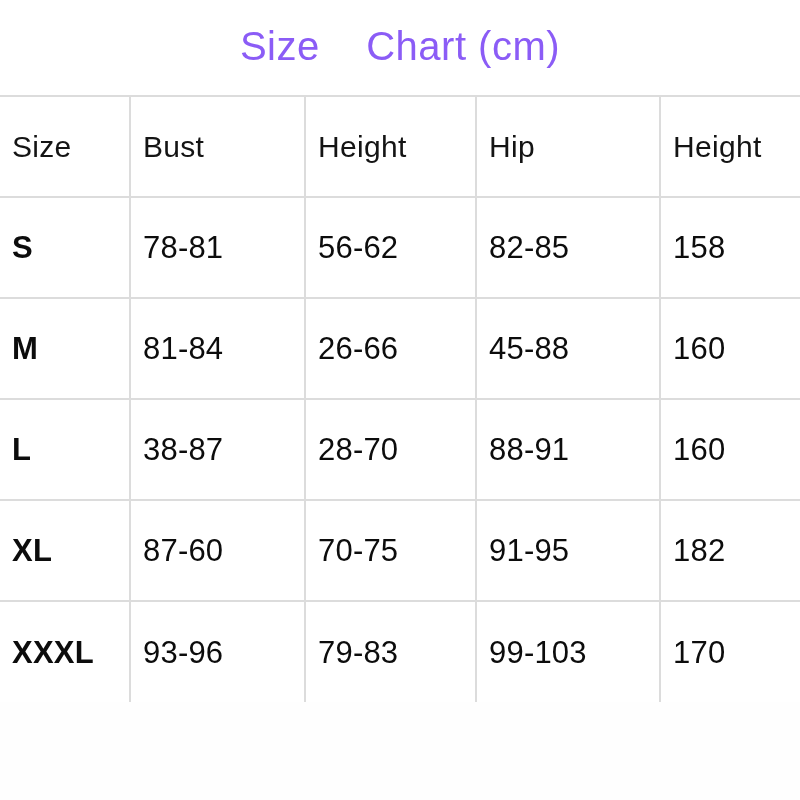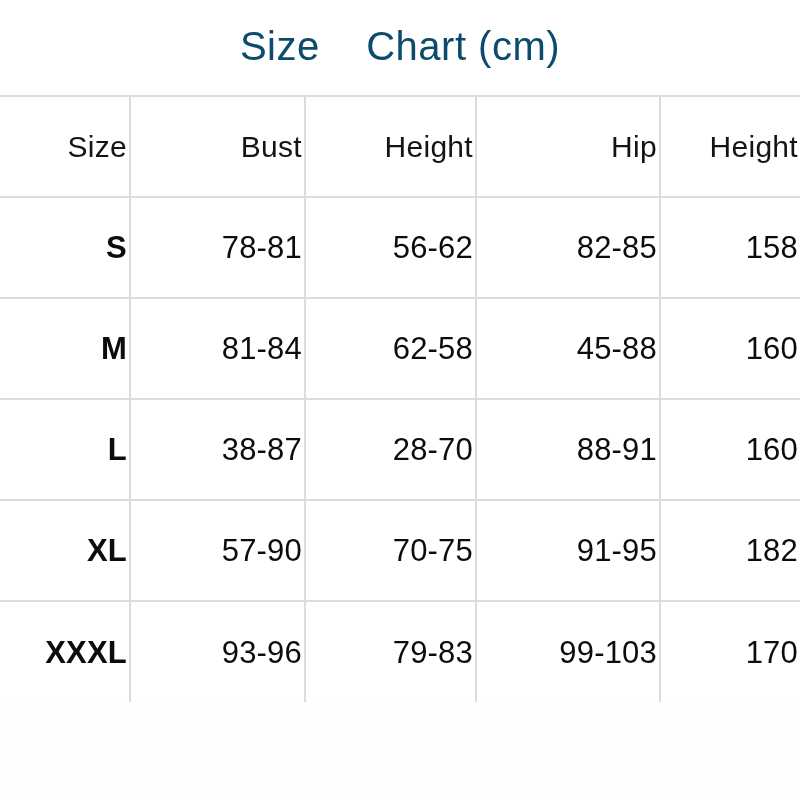--- a/index.html
+++ b/index.html
@@ -29,21 +29,21 @@
     height: 95px;
     display: flex;
     align-items: center;
     justify-content: center;
     background: #ffffff;
   }
   .chart-title {
     font-size: 40px;
     font-weight: 400;
     letter-spacing: 0.5px;
-    color: #0c4a6e;
+    color: #8b5cf6;
     white-space: pre;
     line-height: 1;
     text-align: right;
     transform: translateY(-2px);
   }
 
   
   .size-table {
     width: 800px;
     border-collapse: collapse;
@@ -54,23 +54,23 @@
   .size-table col.c-waist  { width: 171px; }
   .size-table col.c-hip    { width: 184px; }
   .size-table col.c-height { width: 140px; }
 
   .size-table tr {
     height: 101px;
   }
 
   .size-table th,
   .size-table td {
-    text-align: right;
+    text-align: left;
     vertical-align: middle;
-    padding: 2px;
+    padding: 12px;
     border-right: 2px solid #dcdcdc;
     border-bottom: 2px solid #dcdcdc;
     background: #ffffff;
     line-height: 1;
   }
   .size-table th:last-child,
   .size-table td:last-child {
     border-right: none;
     margin-left: 22px;
   }
@@ -129,34 +129,34 @@
       <tr>
         <td class="size-label">S</td>
         <td>78-81</td>
         <td>56-62</td>
         <td>82-85</td>
         <td>158</td>
       </tr>
       <tr>
         <td class="size-label">M</td>
         <td>81-84</td>
-        <td>62-58</td>
+        <td>26-66</td>
         <td>45-88</td>
         <td>160</td>
       </tr>
       <tr>
         <td class="size-label">L</td>
         <td>38-87</td>
         <td>28-70</td>
         <td>88-91</td>
         <td>160</td>
       </tr>
       <tr>
         <td class="size-label">XL</td>
-        <td>57-90</td>
+        <td>87-60</td>
         <td>70-75</td>
         <td>91-95</td>
         <td>182</td>
       </tr>
       <tr>
         <td class="size-label">XXXL</td>
         <td>93-96</td>
         <td>79-83</td>
         <td>99-103</td>
         <td>170</td>

